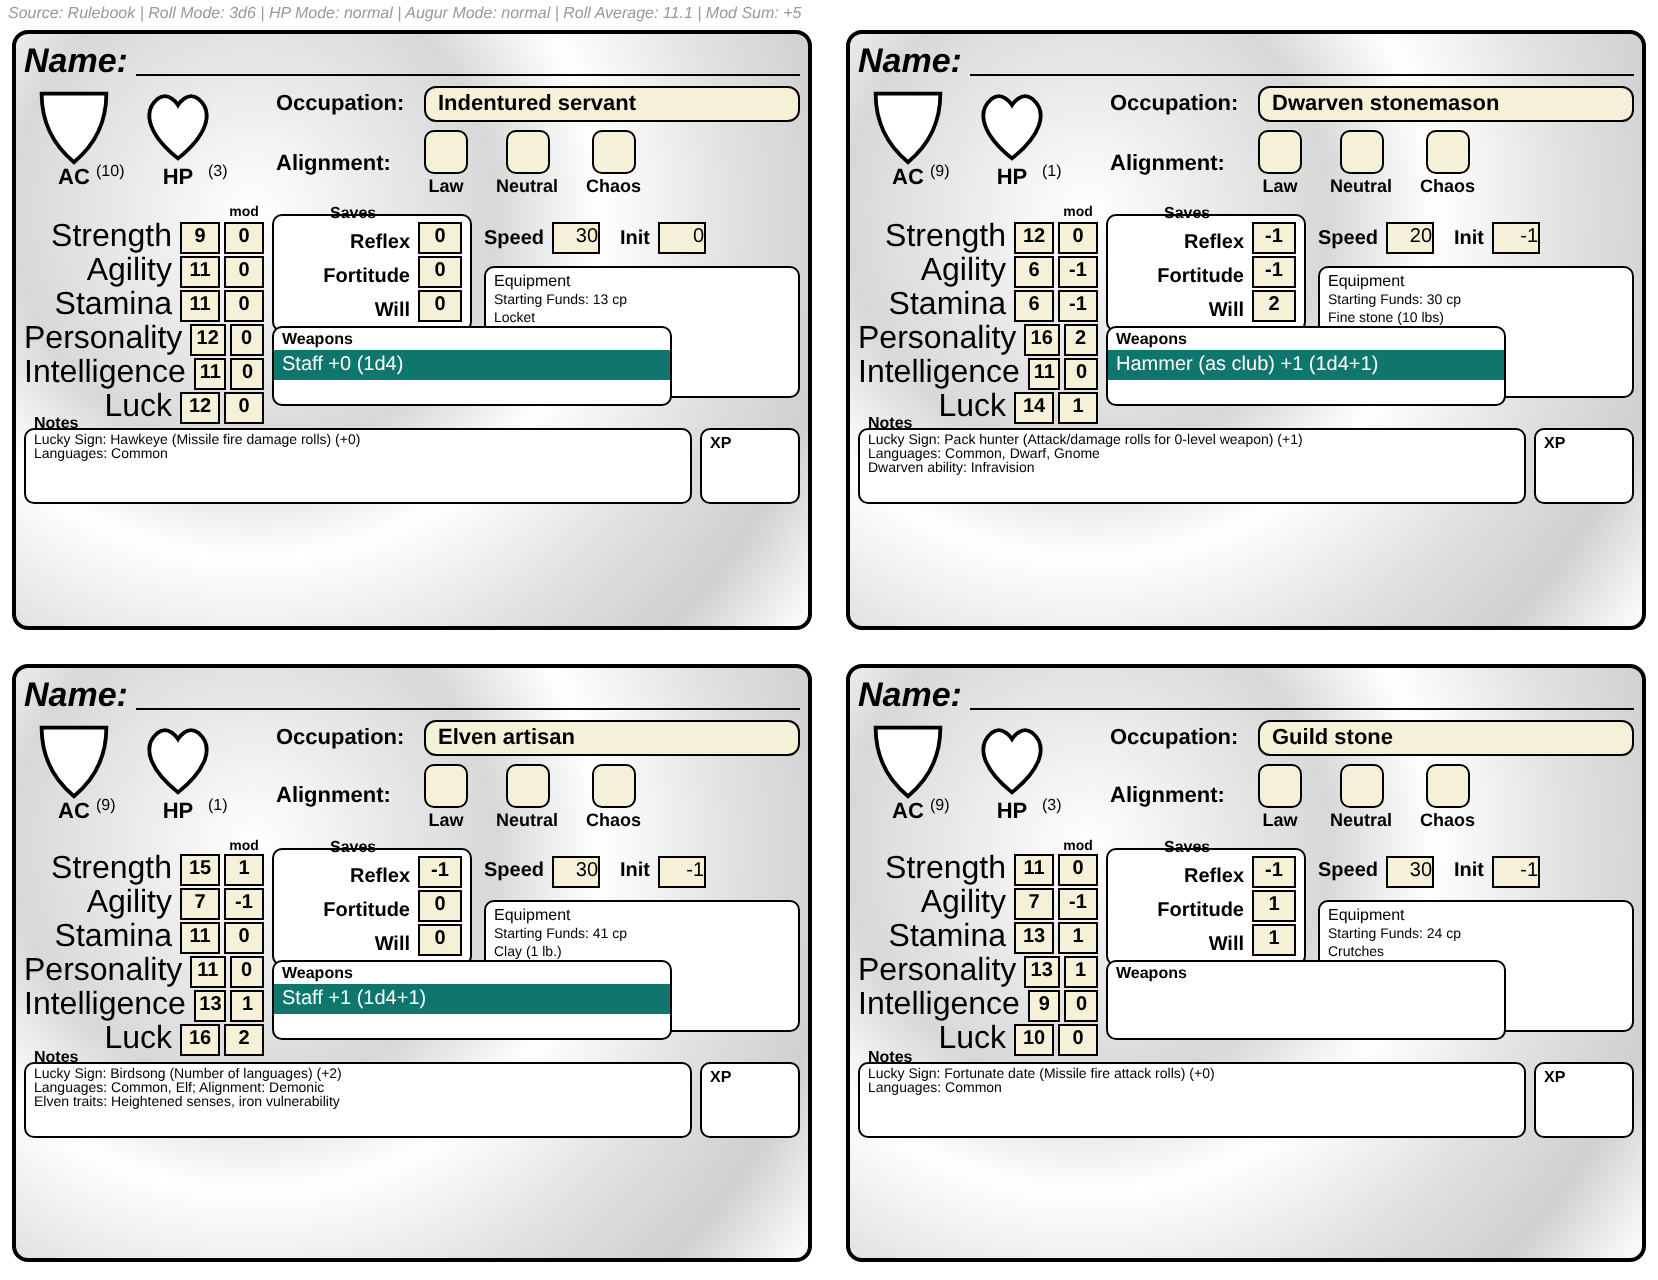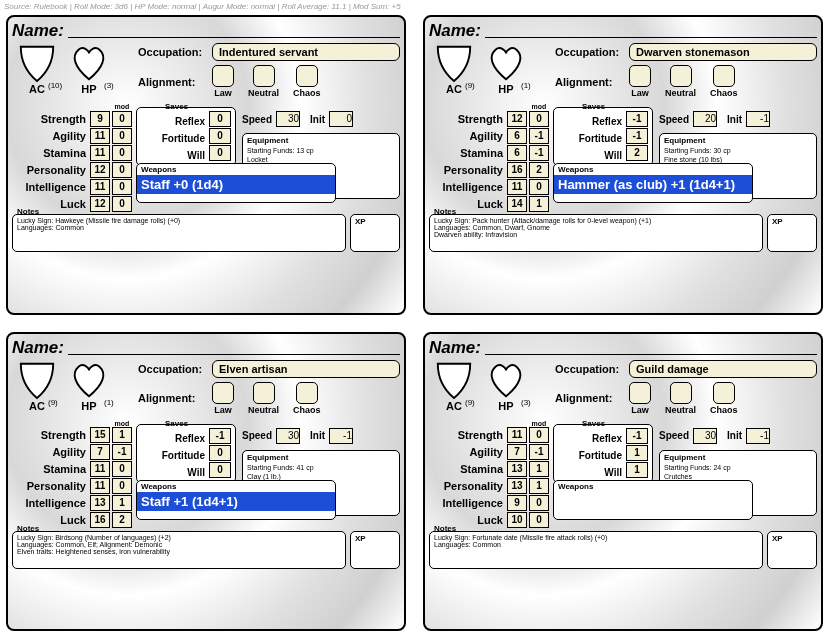--- a/index.html
+++ b/index.html
@@ -120,22 +120,22 @@
   }
   .ab-row {
     display: flex;
     align-items: center;
     height: 17px;
     gap: 2px;
   }
   .ab-label {
     flex: 1;
     text-align: right;
-    font-size: 11px;
-    font-weight: 700;
+    font-size: 16px;
+    font-weight: 400;
     padding-right: 2px;
   }
   .ab-val, .ab-mod {
     width: 20px; height: 16px;
     border: 1.5px solid #000;
     background: #f5f0d8;
     text-align: center;
     font-size: 10px;
     font-weight: bold;
     line-height: 14px;
@@ -191,25 +191,25 @@
     position: relative;
     height: 40px;
     overflow: hidden;
     width: 200px;
   }
   .weapons-title {
     font-size: 8px; font-weight: 900;
     padding: 1px 4px;
   }
   .weapon-bar {
-    background: #1d4ed8;
+    background: #0f766e;
     color: #fff;
-    font-size: 13px;
+    font-size: 10px;
     padding: 2px 4px;
-    font-weight: bold;
+    font-weight: normal;
   }
   .right-col {
     flex: 1;
   }
   .speed-row {
     display: flex;
     align-items: center;
     gap: 4px;
     margin-bottom: 6px;
     margin-top: 8px;
@@ -230,21 +230,21 @@
     border: 1.5px solid #000;
     border-radius: 5px;
     background: #fff;
     padding: 2px 4px;
     position: relative;
     font-size: 7px;
     height: 66px;
     margin-top: 4px;
   }
   .equip-title {
-    font-size: 8px; font-weight: 700;
+    font-size: 8px; font-weight: 400;
     margin-bottom: 1px;
   }
   .equip-line { font-size: 7px; line-height: 1.3;}
   .notes-area {
     display: flex;
     gap: 4px;
     margin-top: 2px;
   }
   .notes-box {
     flex: 1;
@@ -694,21 +694,21 @@
           <span><svg class="heart-svg" viewBox="0 0 42 42">
                 <path d="M21 38 C6 26 2 14 10 7 C16 2 21 10 21 10 C21 10 26 2 32 7 C40 14 36 26 21 38 Z" fill="#fff" stroke="#000" stroke-width="2"></path>
               </svg></span>
           <div class="mini-num heart-num">(3)</div>
           <div class="stat-caption">HP</div>
         </div>
       </div>
       <div class="right-top">
         <div class="occ-row">
           <div class="occ-label">Occupation:</div>
-          <div class="occ-field">Guild damage</div>
+          <div class="occ-field">Guild stone</div>
         </div>
         <div class="align-row">
           <div class="align-label">Alignment:</div>
           <div class="align-boxes">
             <div class="align-item">
                 <div class="align-box"></div>
                 <div class="align-cap">Law</div>
               </div>
             <div class="align-item">
                 <div class="align-box"></div>

